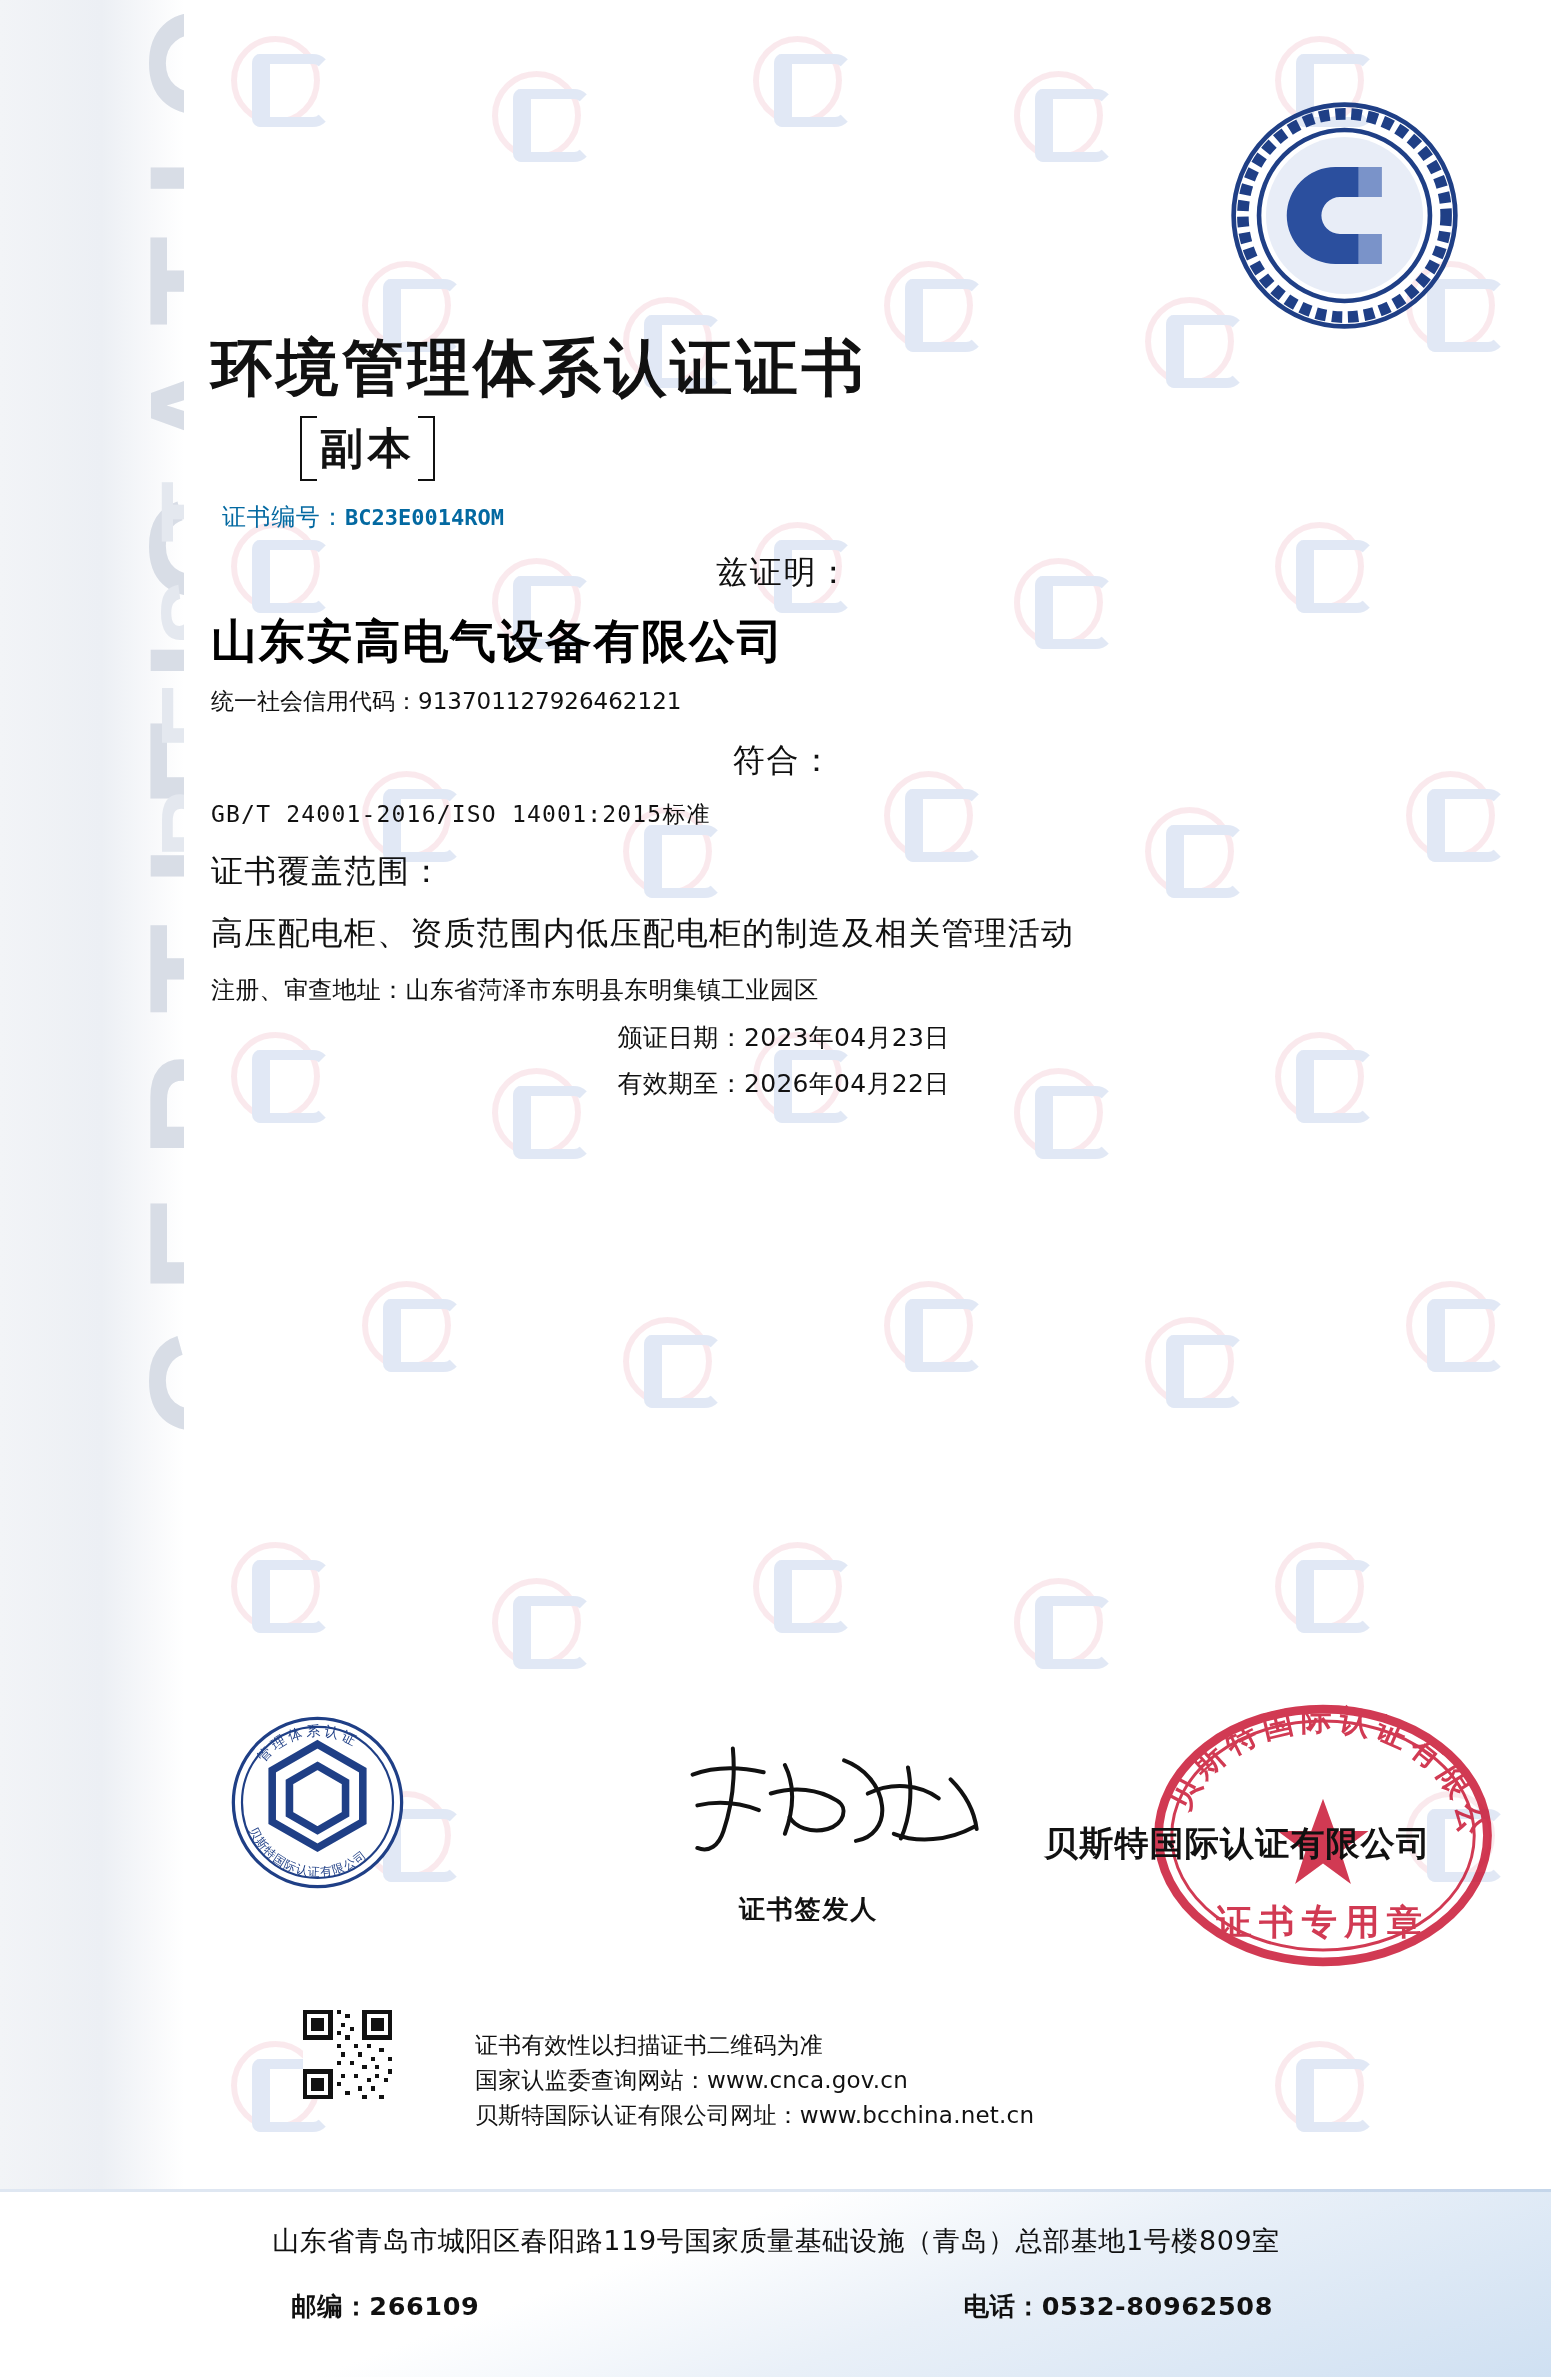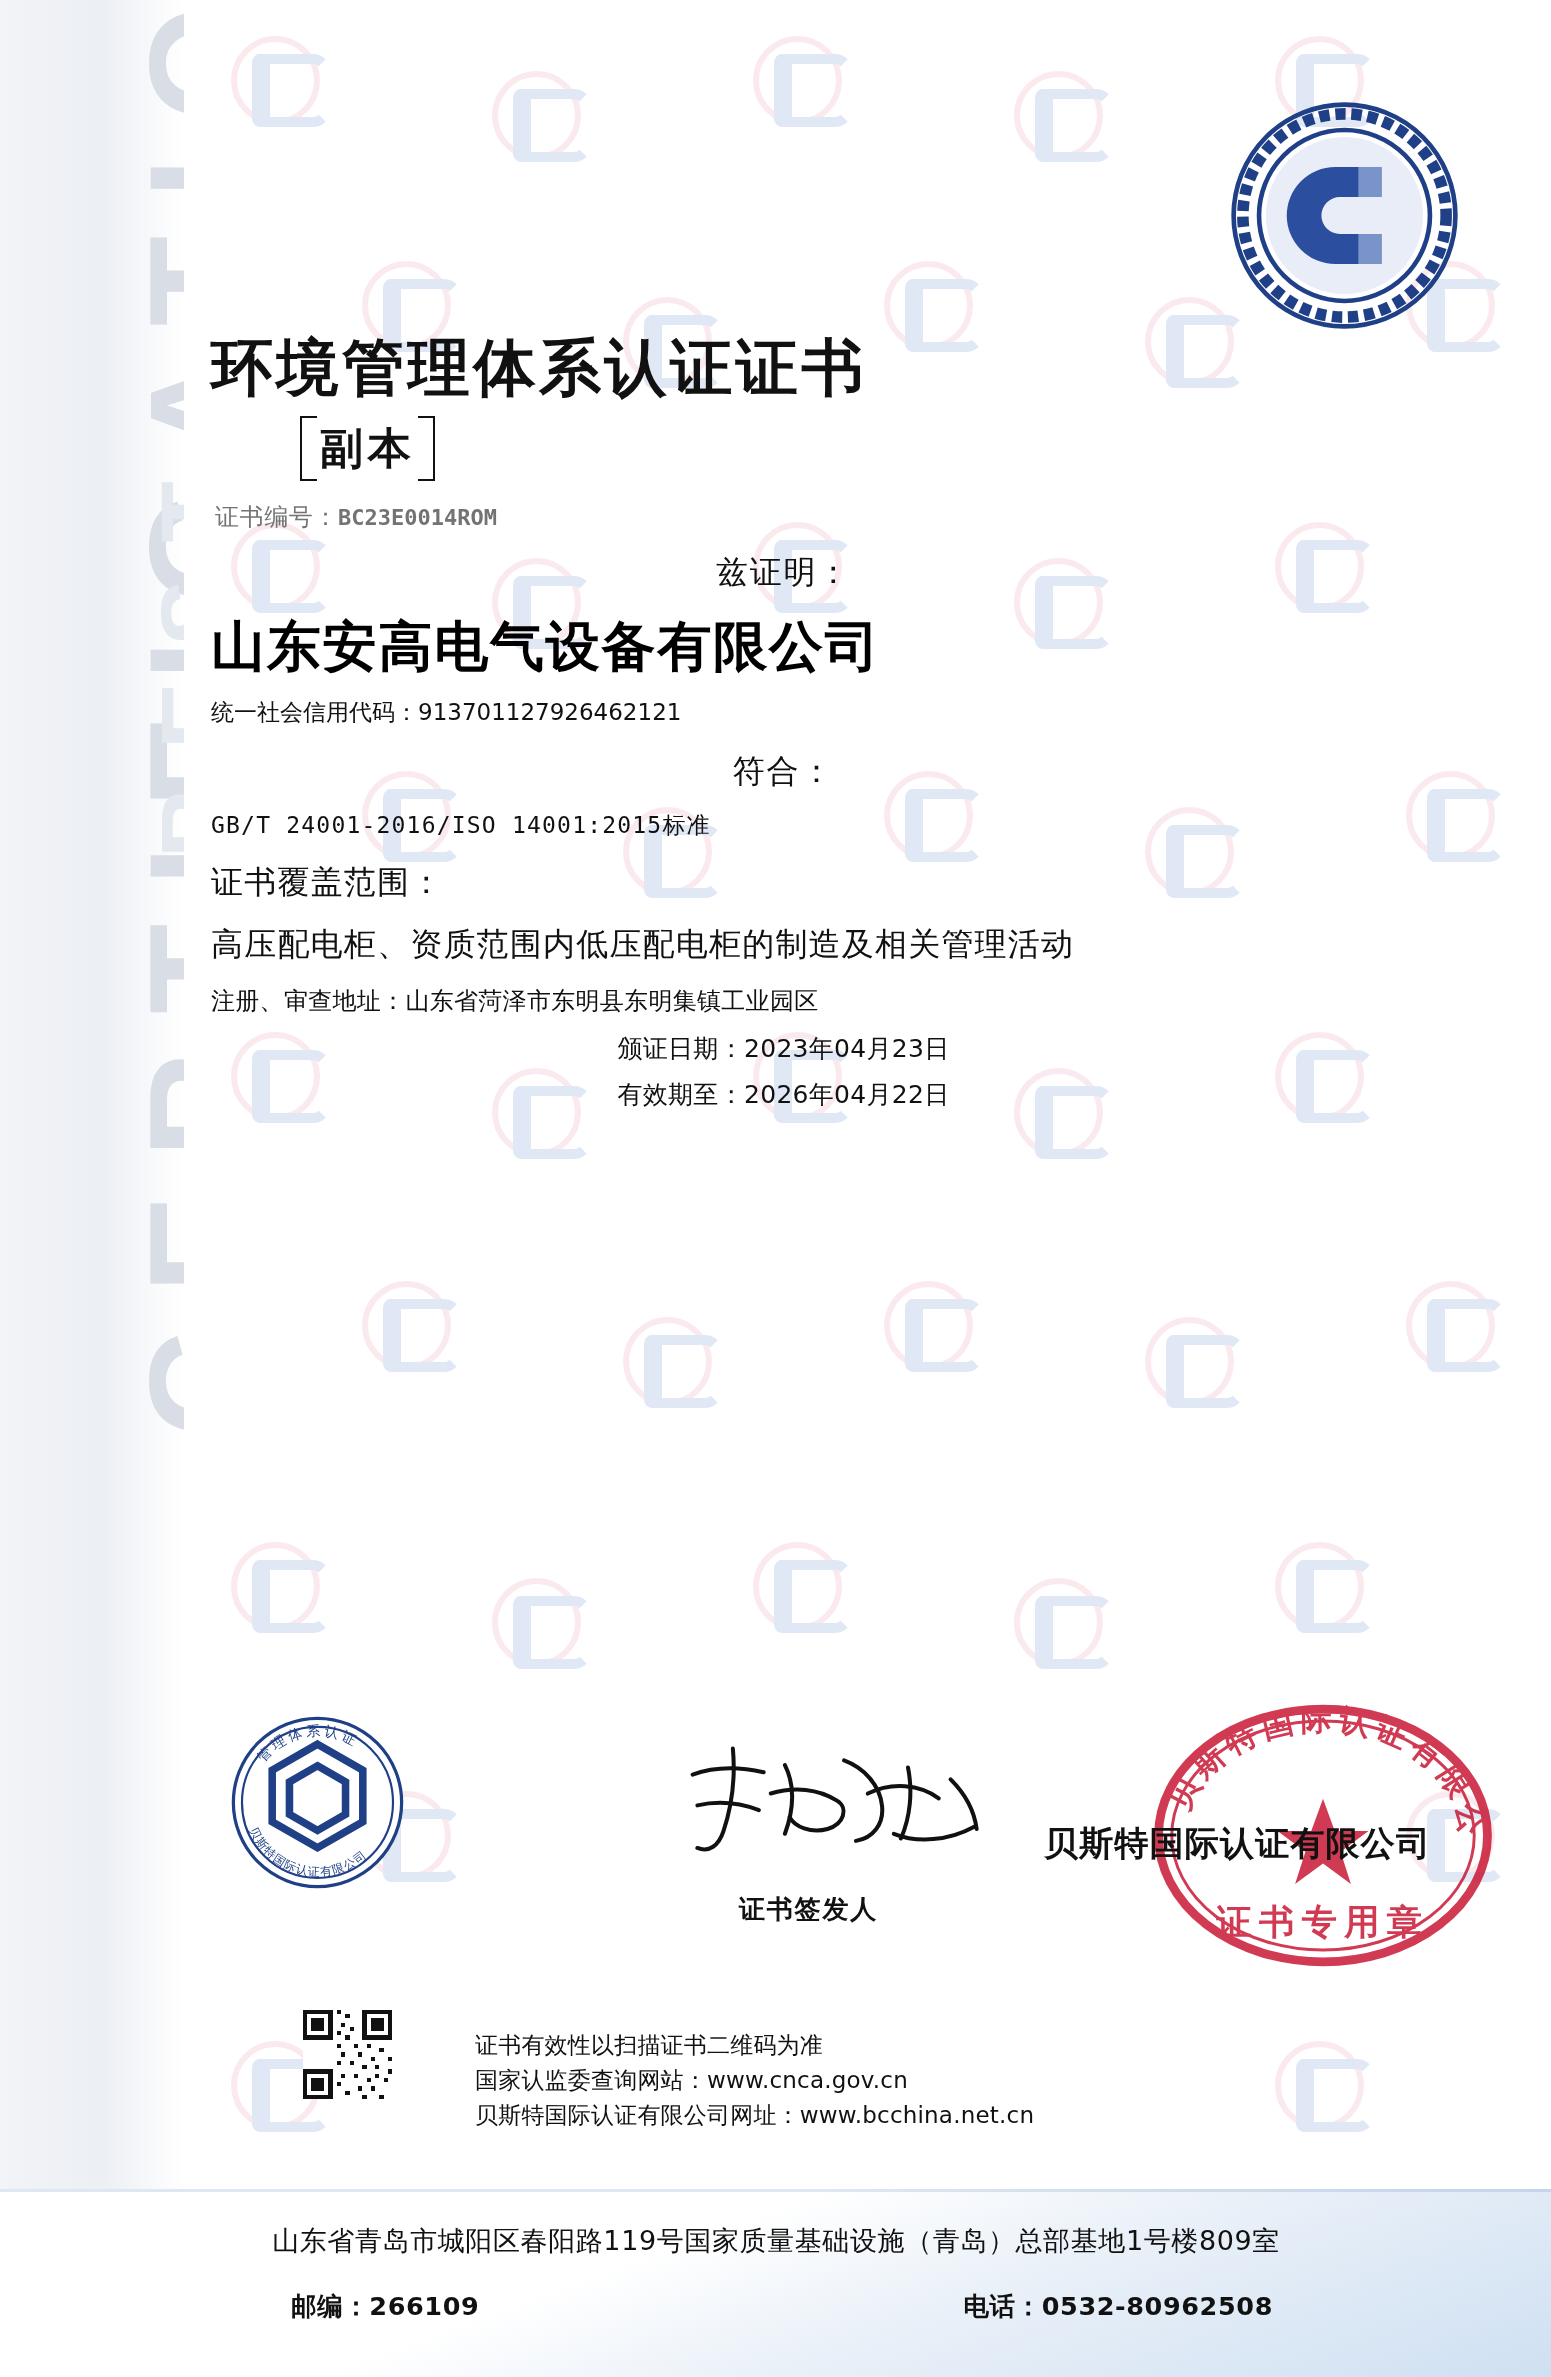--- a/index.html
+++ b/index.html
@@ -138,41 +138,41 @@
     bottom: 0;
     width: 15.4px;
     border: 2.4px solid #111;
   }
   .bracketed::before { left: 0; border-right: none; }
   .bracketed::after  { right: 0; border-left: none; }
 
   .row-small {
     font-size: 24px;
     letter-spacing: 0.6px;
-    color: #737373;
-    margin: 0 0 18px 4px;
+    color: #0369a1;
+    margin: 0 0 18px 11px;
     font-family: "DejaVu Sans", sans-serif;
   }
   .row-small .mono {
     font-family: "DejaVu Sans Mono", monospace;
     font-weight: 700;
     font-size: 22px;
     letter-spacing: 0px;
   }
   .row-label {
     font-size: 32px;
     font-weight: 500;
     letter-spacing: 1.8px;
     margin: 0 0 15.4px 0;
     color: #111;
     font-family: "DejaVu Sans", sans-serif;
     text-align: center;
   }
   .row-company {
-    font-size: 54px;
+    font-size: 46px;
     font-weight: 700;
     letter-spacing: 1.8px;
     margin: 0 0 13px 0;
     color: #000;
     font-family: "DejaVu Sans", sans-serif;
   }
   .row-credit {
     font-size: 23px;
     letter-spacing: 0px;
     margin: 0 0 22.5px 0;

